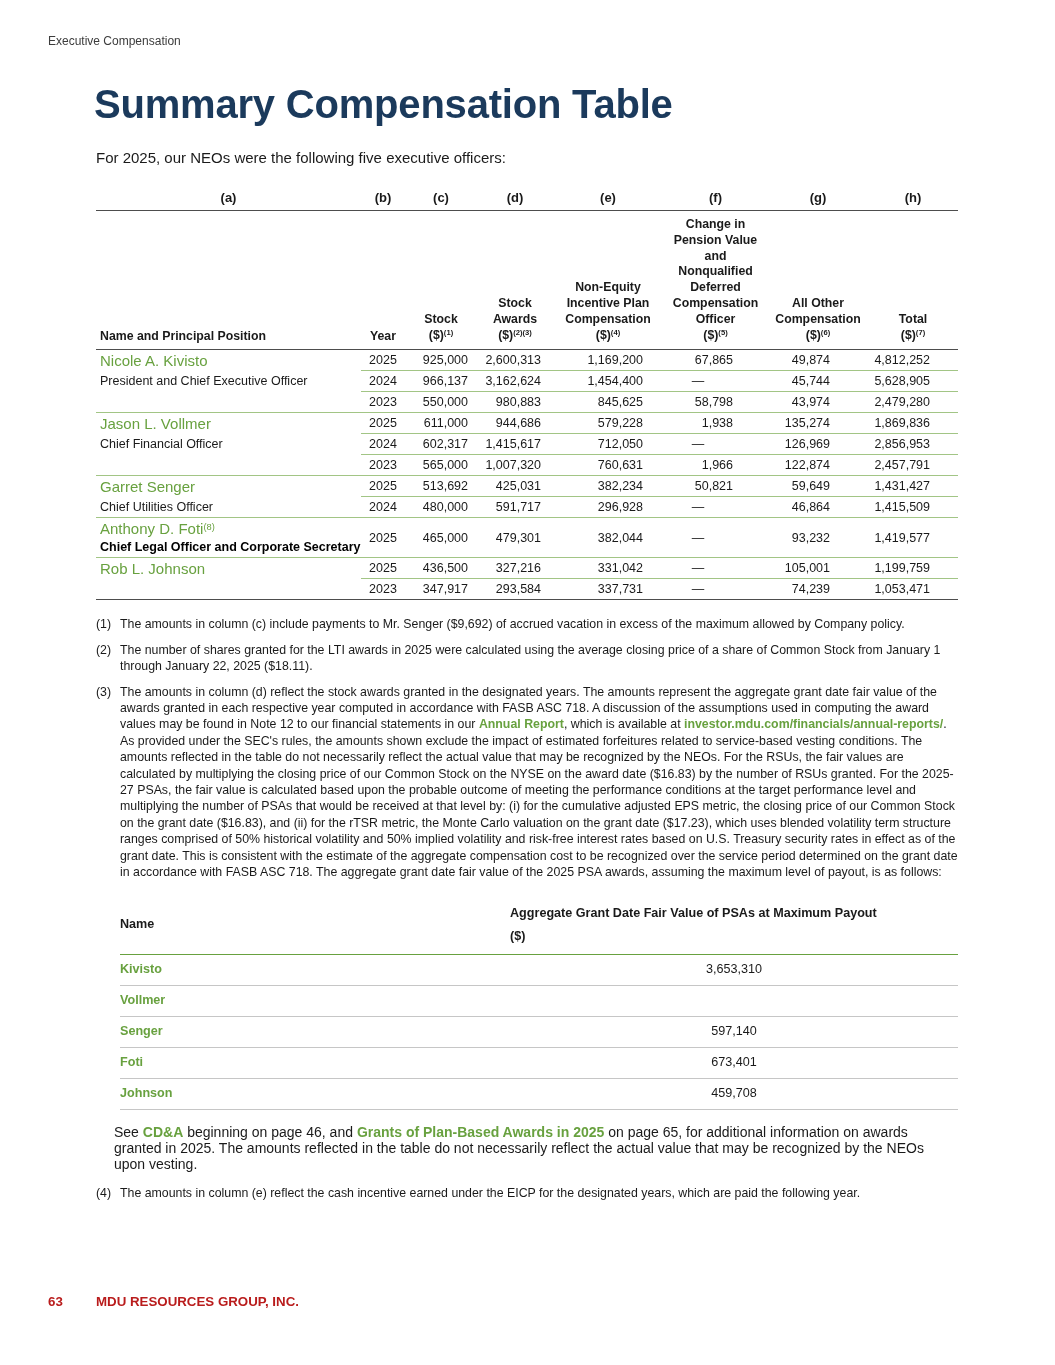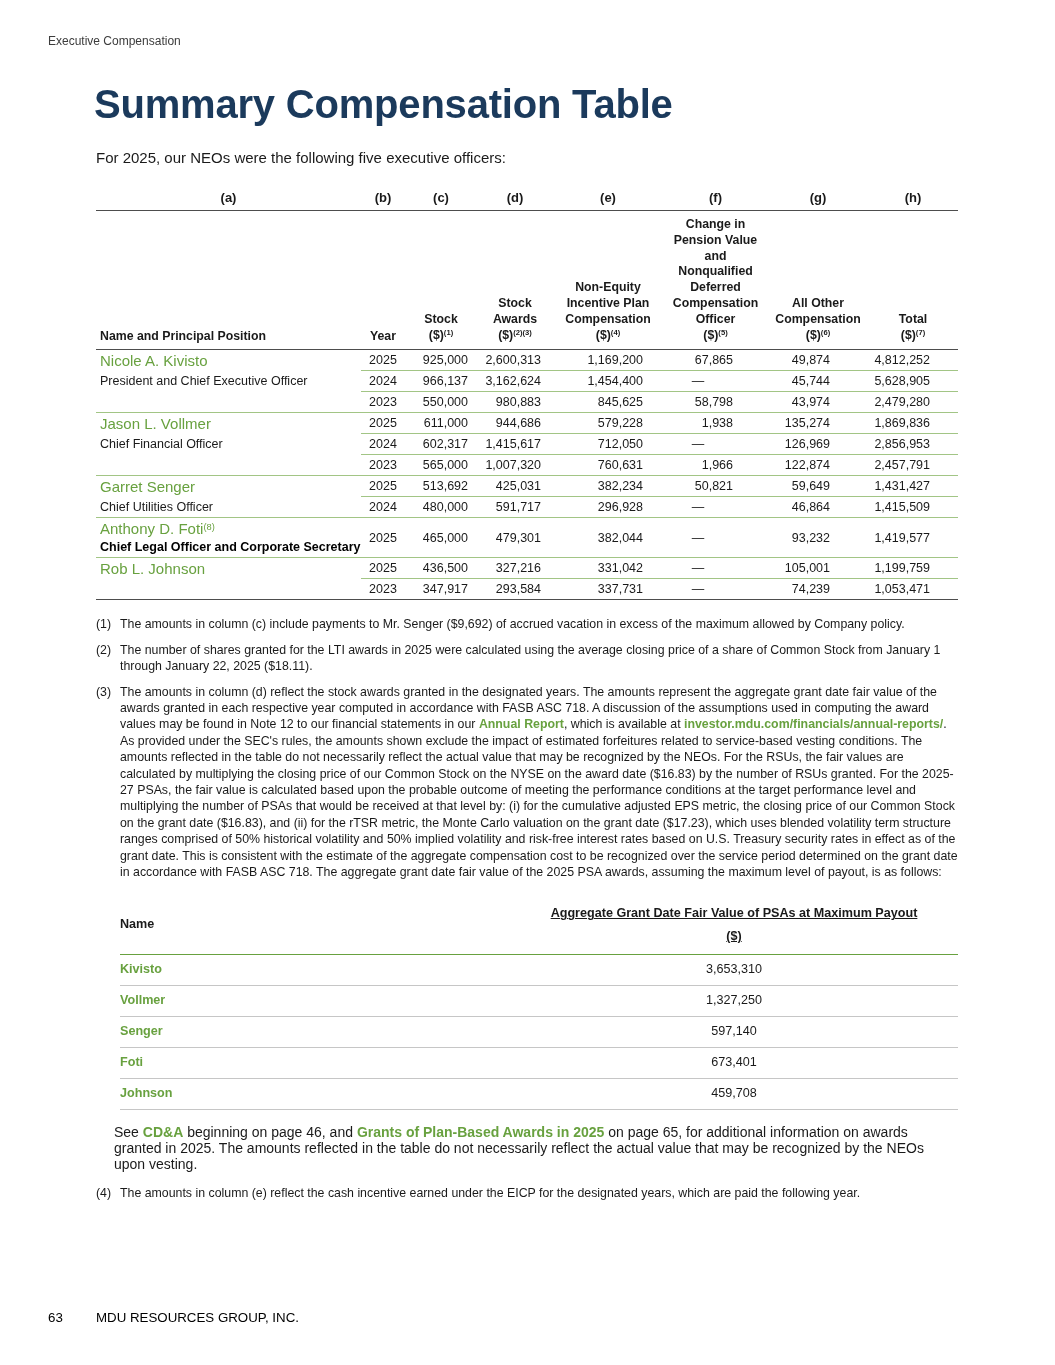--- a/index.html
+++ b/index.html
@@ -50,29 +50,29 @@
   .footnotes{margin-top:16px;font-size:12.35px;line-height:16.4px;color:#1a1a1a;}
   .fn{display:flex;margin-bottom:9px;}
   .fn-num{width:24px;flex:0 0 24px;}
   .fn-text{flex:1;}
   .link{color:var(--green);font-weight:700;cursor:pointer;}
 
   
   .psa{margin:20px 0 14px 24px;font-size:12.6px;}
   .psa-head{display:flex;align-items:center;border-bottom:1.5px solid var(--green);padding:2px 0 7px;font-weight:700;}
   .psa-name-h{flex:0 0 390px;}
-  .psa-val-h{flex:1;text-align:center;text-decoration:underline;}
+  .psa-val-h{flex:1;text-align:left;}
   .psa-val-h div{line-height:1.75;}
   .psa-row{display:flex;align-items:center;height:31px;border-bottom:1px solid #c6c6c6;}
   .psa-name{flex:0 0 390px;font-weight:700;color:var(--green);}
   .psa-value{flex:1;text-align:center;}
   .see-note{margin:12px 0 12px 16px;padding-left:2px;font-size:14px;line-height:16.4px;}
 
   
-  .footer{position:absolute;left:48px;top:1294px;font-size:13.3px;font-weight:400;color:#000000;margin-top:16px;}
+  .footer{position:absolute;left:48px;top:1294px;font-size:13.3px;font-weight:700;color:#b91c1c;}
   .footer .pgnum{display:inline-block;width:48px;}
 </style>
 </head>
 <body>
 
 <div class="page">
 
   <div class="eyebrow">Executive Compensation</div>
   <h1 class="title">Summary Compensation Table</h1>
   <div class="intro">For 2025, our NEOs were the following five executive officers:</div>
@@ -293,21 +293,20 @@
             <div>($)</div>
           </div>
         </div>
         <div>
             <div class="psa-row">
               <div class="psa-name">Kivisto</div>
               <div class="psa-value">3,653,310</div>
             </div>
             <div class="psa-row">
               <div class="psa-name">Vollmer</div>
-              <div class="psa-value">1,327,250</div>
             </div>
             <div class="psa-row">
               <div class="psa-name">Senger</div>
               <div class="psa-value">597,140</div>
             </div>
             <div class="psa-row">
               <div class="psa-name">Foti</div>
               <div class="psa-value">673,401</div>
             </div>
             <div class="psa-row">

